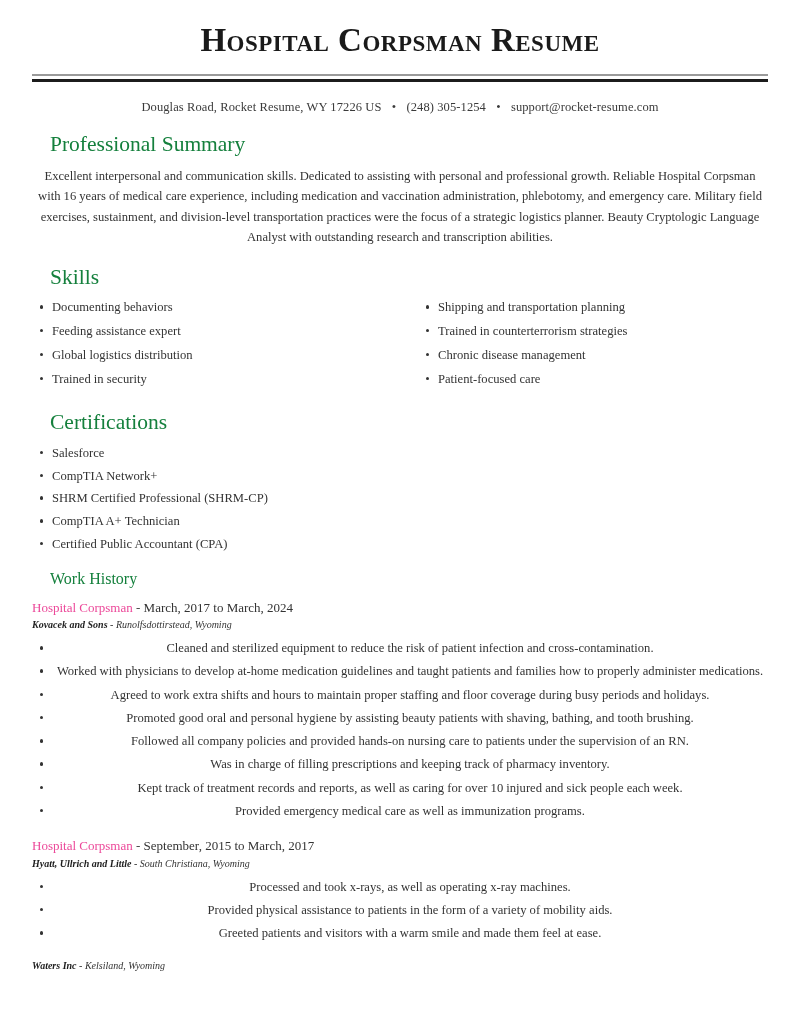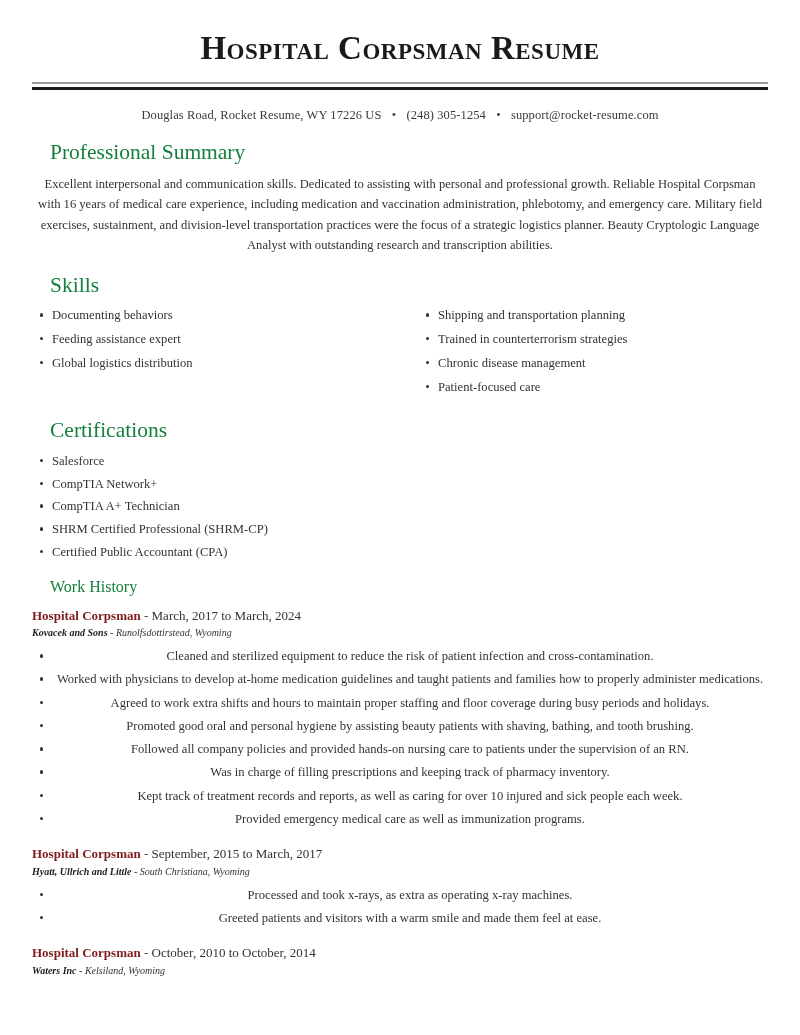--- a/index.html
+++ b/index.html
@@ -27,21 +27,21 @@
   
   .doc-title {
     text-align: center;
     font-family: "Liberation Serif", "DejaVu Serif", serif;
     font-variant: small-caps;
     font-weight: 700;
     font-size: 33px;
     letter-spacing: 0.5px;
     color: #1a1a1a;
     margin: 0;
-    padding-top: 28px;
+    padding-top: 20px;
     line-height: 1.25;
   }
   .rule-group {
     margin-top: 13px;
     width: 100%;
   }
   .rule-thin {
     height: 2px;
     background: #9a9a9a;
     width: 100%;
@@ -123,22 +123,22 @@
 
   
   .job { margin-top: 2px; }
   .job + .job { margin-top: 16px; }
   .job-title-line {
     font-size: 13px;
     line-height: 1.5;
     color: #2a2a2a;
   }
   .job-title-line .jt {
-    font-weight: 700;
-    color: #7f1d1d;
+    font-weight: 400;
+    color: #ec4899;
     text-align: center;
   }
   .job-title-line .dash { color: #444; }
   .job-title-line .dates { font-weight: 400; color: #333; }
 
   .job-company-line {
     font-size: 10px;
     line-height: 1.5;
     color: #2a2a2a;
     margin-bottom: 7px;
@@ -182,40 +182,41 @@
   </div>
 
   <div class="section">
     <h2 class="section-heading">Skills</h2>
     <div class="skills-columns">
       <div class="skills-col left">
         <ul class="bullets">
             <li>Documenting behaviors</li>
             <li>Feeding assistance expert</li>
             <li>Global logistics distribution</li>
+            <li>Trained in security</li>
           </ul>
       </div>
       <div class="skills-col right">
         <ul class="bullets">
             <li>Shipping and transportation planning</li>
             <li>Trained in counterterrorism strategies</li>
             <li>Chronic disease management</li>
             <li>Patient-focused care</li>
           </ul>
       </div>
     </div>
   </div>
 
   <div class="section">
     <h2 class="section-heading">Certifications</h2>
     <ul class="bullets">
         <li>Salesforce</li>
         <li>CompTIA Network+</li>
+        <li>SHRM Certified Professional (SHRM-CP)</li>
         <li>CompTIA A+ Technician</li>
-        <li>SHRM Certified Professional (SHRM-CP)</li>
         <li>Certified Public Accountant (CPA)</li>
       </ul>
   </div>
 
   <div class="section">
     <h2 class="section-heading big">Work History</h2>
     <div id="jobs-container">
         <div class="job">
           <div class="job-title-line"><span class="jt">Hospital Corpsman</span><span class="dash"> - </span><span class="dates">March, 2017 to March, 2024</span></div>
           <div class="job-company-line"><span class="co">Kovacek and Sons</span><span class="dash"> - </span><span class="loc">Runolfsdottirstead, Wyoming</span></div>
@@ -227,24 +228,24 @@
             <li>Followed all company policies and provided hands-on nursing care to patients under the supervision of an RN.</li>
             <li>Was in charge of filling prescriptions and keeping track of pharmacy inventory.</li>
             <li>Kept track of treatment records and reports, as well as caring for over 10 injured and sick people each week.</li>
             <li>Provided emergency medical care as well as immunization programs.</li>
           </ul>
         </div>
         <div class="job">
           <div class="job-title-line"><span class="jt">Hospital Corpsman</span><span class="dash"> - </span><span class="dates">September, 2015 to March, 2017</span></div>
           <div class="job-company-line"><span class="co">Hyatt, Ullrich and Little</span><span class="dash"> - </span><span class="loc">South Christiana, Wyoming</span></div>
           <ul class="bullets">
-            <li>Processed and took x-rays, as extra as operating x-ray machines.</li>
+            <li>Processed and took x-rays, as well as operating x-ray machines.</li>
+            <li>Provided physical assistance to patients in the form of a variety of mobility aids.</li>
             <li>Greeted patients and visitors with a warm smile and made them feel at ease.</li>
           </ul>
         </div>
         <div class="job">
-          <div class="job-title-line"><span class="jt">Hospital Corpsman</span><span class="dash"> - </span><span class="dates">October, 2010 to October, 2014</span></div>
           <div class="job-company-line"><span class="co">Waters Inc</span><span class="dash"> - </span><span class="loc">Kelsiland, Wyoming</span></div>
         </div>
       </div>
   </div>
 
 </div>
 
 </body></html>

